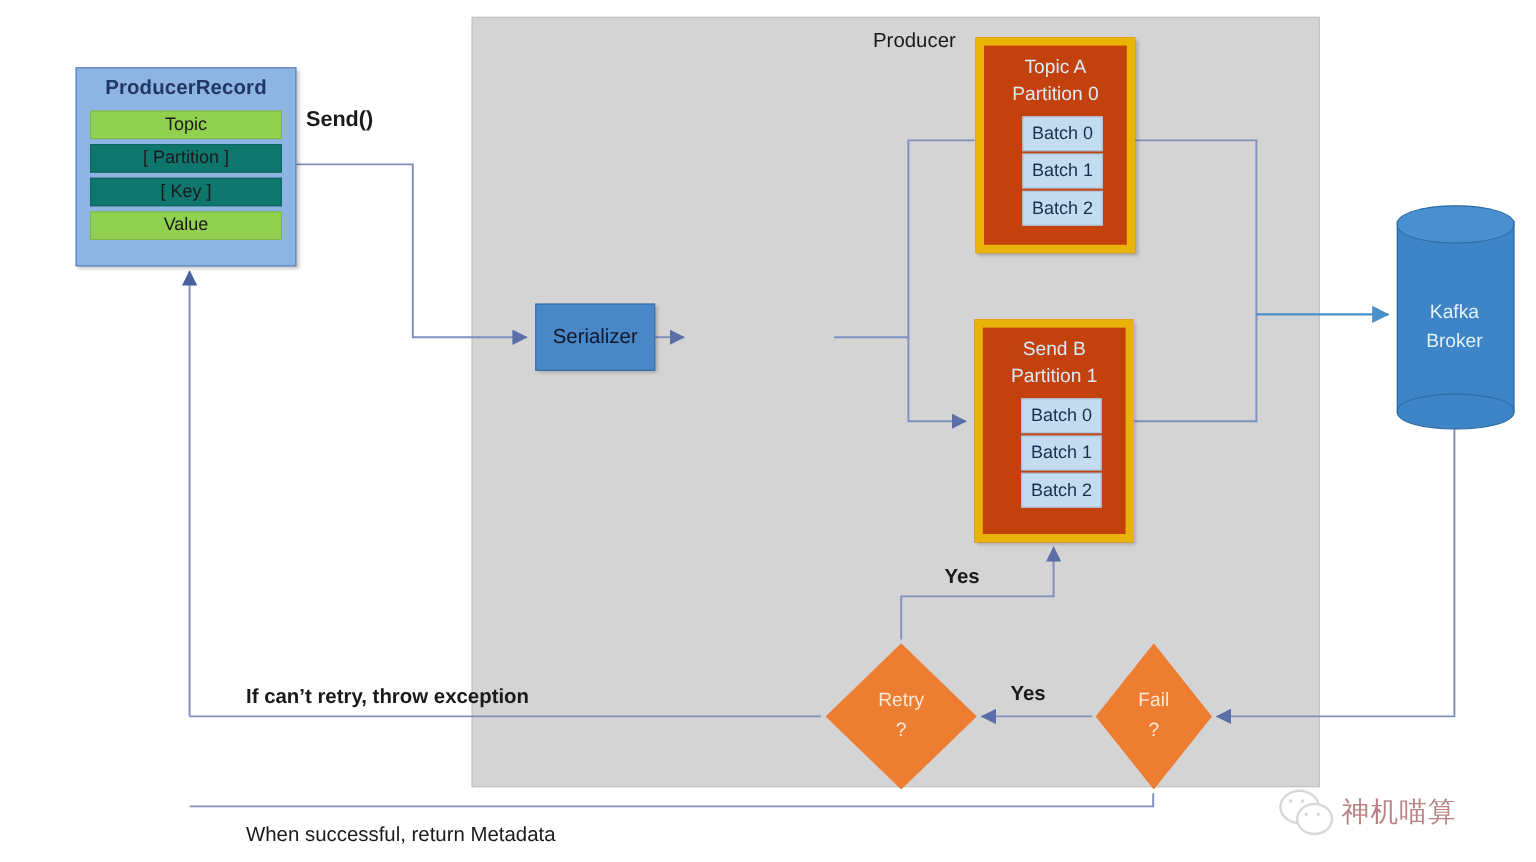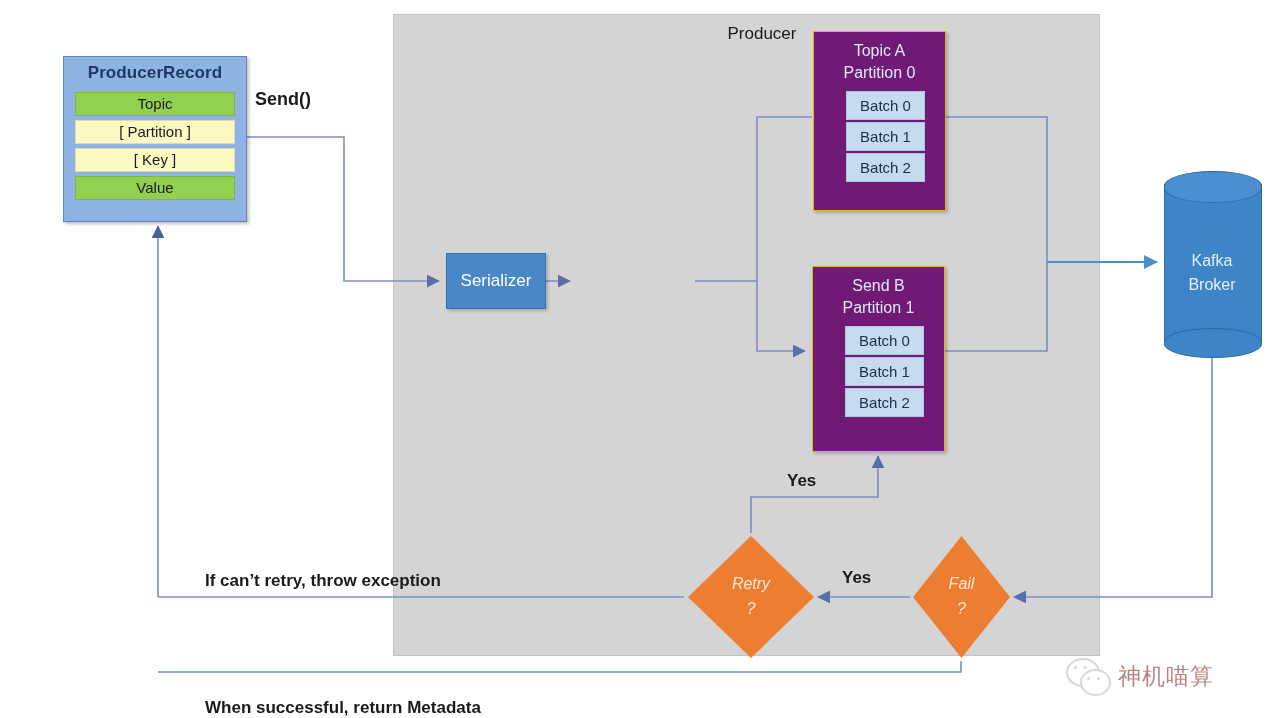--- a/index.html
+++ b/index.html
@@ -34,35 +34,35 @@
   #producer-record .title{
     text-align:center;font-size:17px;font-weight:bold;color:#1f3864;
     padding-top:6px;letter-spacing:.1px;
   }
   .pr-rows{margin:9px 11px 0 11px;border-radius:23px;}
   .pr-row{
     height:22px;line-height:22px;text-align:center;font-size:15px;
     color:#1a1a1a;margin-bottom:4px;border:1px solid rgba(0,0,0,.12);
   }
   .pr-row.green{background:#92d050;}
-  .pr-row.gray{background:#fef9c3;}
+  .pr-row.gray{background:#0f766e;}
 
   
   .proc{
     background:#4a87c7;border:1px solid #3a6ea5;
-    color:#ffffff;font-size:17px;
+    color:#0f172a;font-size:17px;
     display:flex;align-items:center;justify-content:center;
     box-shadow:2px 2px 3px rgba(0,0,0,.22);
   }
   #serializer{left:434px;top:253px;width:100px;height:56px;}
   #partitioner{left:565px;top:253px;width:118px;height:56px;}
 
   
   .topic{
-    background:#701a75;border:1px solid #eab308;
+    background:#c2410c;border:7px solid #eab308;
     box-shadow:2px 2px 3px rgba(0,0,0,.22);
   }
   .topic .thead{
     color:#dbeaf8;font-size:16px;text-align:center;line-height:1.35;
     padding-top:8px;
   }
   .batches{margin:8px 20px 0 20px;padding-left:12px;}
   .batch{
     background:#c5dcf0;border:1px solid #a8c6e2;
     color:#17304e;font-size:15px;text-align:center;
@@ -84,41 +84,41 @@
   #kafka-broker .cyl-bot{
     position:absolute;left:0;top:157px;width:96px;height:28px;
     background:#3d85c6;border:1px solid #2f6ca3;border-radius:48px/14px;
   }
   #kafka-broker .cyl-label{
     position:absolute;left:0;top:78px;width:96px;text-align:center;
     color:#e4f0fa;font-size:16px;line-height:1.5;
   }
 
   
-  .diamond{position:absolute;font-style:italic;}
+  .diamond{position:absolute;}
   .diamond .dshape{
     position:absolute;left:0;top:0;width:100%;height:100%;
     background:#ed7d31;
     clip-path:polygon(50% 0,100% 50%,50% 100%,0 50%);
   }
   .diamond .dtext{
     position:absolute;left:0;top:0;width:100%;height:100%;
     display:flex;flex-direction:column;align-items:center;justify-content:center;
     color:#ffe8d6;font-size:16px;line-height:1.55;
   }
   #retry-diamond{left:676px;top:536px;width:126px;height:122px;}
   #fail-diamond{left:901px;top:536px;width:97px;height:122px;}
 
   
   .lbl{position:absolute;color:#1a1a1a;font-size:17px;white-space:nowrap;}
   #lbl-send{left:243px;top:89px;font-weight:bold;font-size:18px;}
   #lbl-yes-retry{left:775px;top:471px;font-weight:bold;}
   #lbl-yes-fail{left:830px;top:568px;font-weight:bold;}
   #lbl-exception{left:193px;top:571px;font-weight:bold;}
-  #lbl-metadata{left:193px;top:686px;font-weight:bold;margin-top:12px;}
+  #lbl-metadata{left:193px;top:686px;font-weight:normal;}
 
   
   #watermark{
     position:absolute;left:1054px;top:648px;width:216px;height:56px;
     display:flex;align-items:center;gap:8px;opacity:.55;
   }
   #watermark .wx{position:relative;width:44px;height:36px;}
   #watermark .wx .b1{
     position:absolute;left:0;top:0;width:30px;height:25px;border-radius:50%;
     border:2px solid #b9b9b9;background:#fff;

